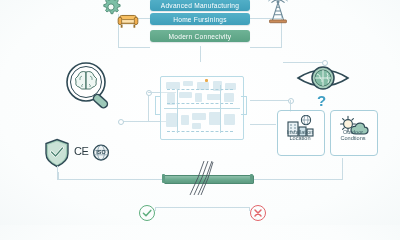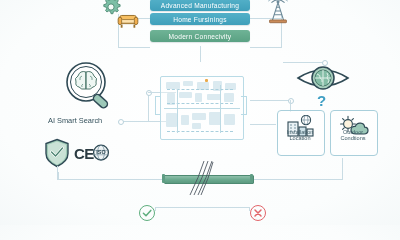--- a/index.html
+++ b/index.html
@@ -52,21 +52,21 @@
          background:linear-gradient(180deg,#8fc0ab 0%,#6aa98e 55%,#5c9a80 100%);
          border:1px solid #4e8a72;}
   .cap{position:absolute;width:3px;height:9px;background:#5f9d84;border-radius:1px;}
 
   
   .circ{position:absolute;width:14px;height:14px;border-radius:50%;}
   .circ.ok{border:1.4px solid #5fae7e;}
   .circ.no{border:1.4px solid #e2656a;}
 
   .qmark{position:absolute;color:#3f9fc4;font-size:15px;font-weight:bold;}
-  .ce{position:absolute;color:#2b3b42;font-size:15px;font-weight:bold;letter-spacing:-.5px;}
+  .ce{position:absolute;color:#2b3b42;font-size:11px;font-weight:normal;letter-spacing:-.5px;}
 </style>
 </head>
 <body>
 
 <div id="stage">
 
   <div class="ln v" style="left:118px;top:14px;height:34px;"></div>
   <div class="ln h" style="left:118px;top:18px;width:32px;"></div>
   <div class="ln h" style="left:118px;top:47px;width:32px;"></div>
   <div class="ln v" style="left:281px;top:14px;height:34px;"></div>
@@ -107,21 +107,20 @@
   </svg>
 
   <svg class="abs" style="left:62px;top:60px;" width="58" height="52" viewBox="0 0 58 52">
     <circle cx="24" cy="22" r="19" fill="#ffffff" stroke="#2f4a55" stroke-width="1.6"></circle>
     <circle cx="24" cy="22" r="15.5" fill="none" stroke="#2f4a55" stroke-width="1"></circle>
     <path d="M24 12 q-6-2-8 4 q-4 2-2 6 q-1 4 3 5 q2 3 7 2 z" fill="#eef7f3" stroke="#3d6a5e" stroke-width=".9"></path>
     <path d="M24 12 q6-2 8 4 q4 2 2 6 q1 4-3 5 q-2 3-7 2 z" fill="#eef7f3" stroke="#3d6a5e" stroke-width=".9"></path>
     <path d="M24 12 v17 M20 16 q-3 1-2 4 M28 16 q3 1 2 4 M21 24 q-2 1-1 3 M27 24 q2 1 1 3" stroke="#4d7f70" stroke-width=".7" fill="none"></path>
     <rect x="35" y="33" width="16" height="7.5" rx="3.6" transform="rotate(42 35 33)" fill="#9cc8b8" stroke="#2f4a55" stroke-width="1.5"></rect>
   </svg>
-  <div class="lbl" style="left:48px;top:116px;">AI Smart Search</div>
 
   <div class="ln h" style="left:120px;top:121px;width:55px;"></div>
   <div class="node" style="left:118px;top:119px;"></div>
   <div class="ln v" style="left:148px;top:92px;height:30px;"></div>
   <div class="node" style="left:146px;top:90px;"></div>
   <div class="ln h" style="left:148px;top:92px;width:28px;"></div>
 
   <svg class="abs" style="left:44px;top:138px;" width="26" height="30" viewBox="0 0 26 30">
     <path d="M13 1.5 L24 5.5 v10 q0 8-11 13 q-11-5-11-13 v-10 z" fill="#9fcbb6" stroke="#2f4a55" stroke-width="1.4"></path>
     <path d="M13 3.5 L22 6.8 v9 q0 6.6-9 11 q-9-4.4-9-11 v-9 z" fill="#ecf6f1" stroke="none" opacity=".55"></path>

